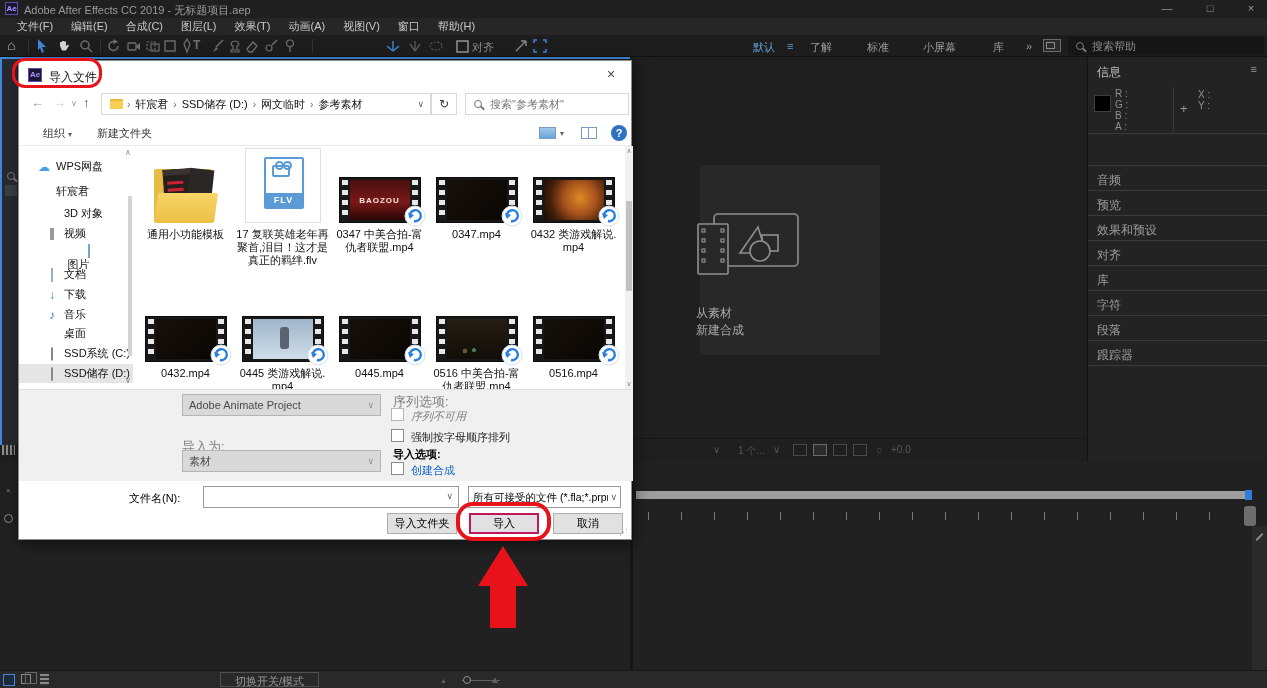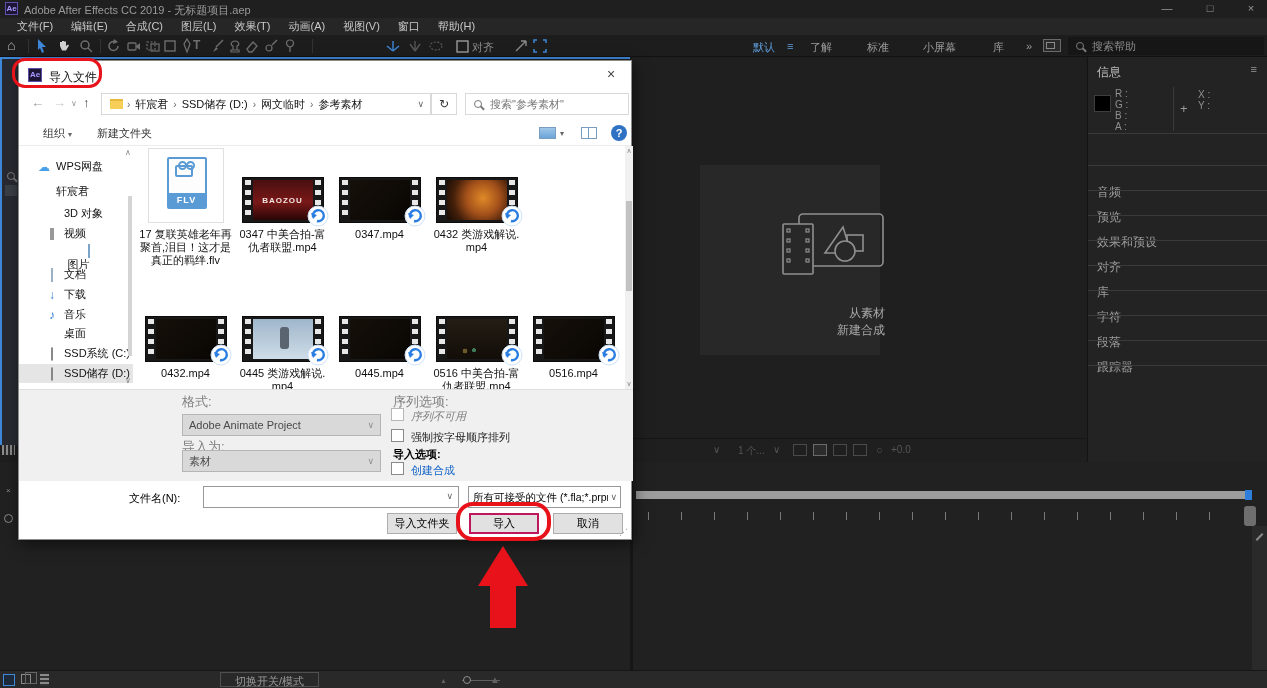--- a/index.html
+++ b/index.html
@@ -38,39 +38,39 @@
   #ws-icon i { position:absolute; left:2px; top:2px; width:9px; height:7px; border:1px solid #8a8a8a; display:block; }
 
   #panel-topline { left:2px; top:57px; width:628px; height:2px; background:#3f87d8; z-index:5; }
   #project-sliver { left:0; top:57px; width:18px; height:388px; background:#272b31; border-left:2px solid #3f87d8; }
   #project-sliver .pmag { position:absolute; left:5px; top:115px; }
   #project-sliver .pblock { position:absolute; left:3px; top:128px; width:12px; height:11px; background:#3a3f46; }
 
   
   #comp-panel { left:633px; top:57px; width:452px; height:405px; background:#1f1f1f; }
   #comp-inner { position:absolute; left:67px; top:108px; width:180px; height:190px; background:#282828; }
-  #newcomp { position:absolute; left:72px; top:108px; width:180px; height:190px; text-align:right; }
+  #newcomp { position:absolute; left:63px; top:108px; width:180px; height:190px; text-align:left; }
   #newcomp svg { margin-top:48px; }
   #newcomp .cap { color:#a8a8a8; font-size:12px; line-height:17px; margin-top:28px; }
   #comp-toolbar { position:absolute; left:0; top:381px; width:452px; height:24px; border-top:1px solid #161616; color:#555; }
   #comp-toolbar span { position:absolute; top:5px; font-size:10px; }
   .ct-box { position:absolute; top:4px; width:14px; height:12px; border:1px solid #4a4a4a; }
   .ct-box.hl { border-color:#6a6a6a; background:#2c2c2c; }
 
   
   #info-panel { left:1087px; top:57px; width:180px; height:405px; background:#232323; border-left:1px solid #141414; }
   #info-panel .hdr { position:absolute; left:9px; top:7px; color:#bdbdbd; font-size:12px; }
   #info-panel .hmenu { position:absolute; right:10px; top:6px; color:#9a9a9a; }
   #swatch { position:absolute; left:6px; top:38px; width:17px; height:17px; background:#000; border:1px solid #3e3e3e; }
   .rgba { position:absolute; left:27px; color:#8f8f8f; font-size:10px; }
   .xy { position:absolute; left:110px; color:#8f8f8f; font-size:10px; }
   #info-vdiv { position:absolute; left:85px; top:30px; width:1px; height:44px; background:#3a3a3a; }
   #cross { position:absolute; left:92px; top:44px; color:#9a9a9a; font-size:13px; }
   .pdiv { position:absolute; left:0; width:180px; height:1px; background:#3a3a3a; }
-  .prow { position:absolute; left:9px; color:#9e9e9e; font-size:12px;margin-top:12px; }
+  .prow { position:absolute; left:9px; color:#9e9e9e; font-size:12px; }
 
   
   #timeline { left:0; top:462px; width:1267px; height:208px; background:#212121; }
   #tl-vdiv { position:absolute; left:630px; top:0; width:3px; height:208px; background:#161616; }
   #tl-navbar { position:absolute; left:636px; top:29px; width:616px; height:8px; background:#9d9d9d; }
   #tl-navbar .cap { position:absolute; right:0; top:-1px; width:7px; height:10px; background:#2f7edb; }
   #tl-ruler { position:absolute; left:648px; top:50px; width:592px; height:8px;
     background:repeating-linear-gradient(to right,#787878 0 1px,transparent 1px 33px); }
   #tl-scroll { position:absolute; left:1244px; top:44px; width:12px; height:20px; background:#6e6e6e; border-radius:3px; }
   #tl-rightcol { position:absolute; left:1252px; top:64px; width:15px; height:144px; background:#2a2a2a; }
@@ -566,20 +566,31 @@
       </div>
     <span id="side-scroll-up">∧</span>
     <span id="side-scroll-dn">∨</span>
     <span id="side-sb"></span>
   </div>
 
   <div id="dlg-files">
     <div class="frow r1">
       <div class="tile">
         <div class="thumbzone">
+            <div class="bigfolder">
+          <div class="bf-back"></div>
+              <div class="bf-doc1"></div>
+              <div class="bf-doc2"></div>
+              <div class="bf-front"></div>
+        </div>
+          </div>
+        <div class="fname">通用小功能模板</div>
+      </div>
+      <div class="tile">
+        <div class="thumbzone">
             <div class="flvtile">
           <div class="flvpage"></div>
               <div class="flvcam"></div>
               <div class="flvband">FLV</div>
         </div>
           </div>
         <div class="fname">17 复联英雄老年再聚首,泪目！这才是真正的羁绊.flv</div>
       </div>
       <div class="tile">
         <div class="thumbzone">
@@ -708,21 +719,21 @@
     </div>
   </div>
   <div id="file-sb">
     <span class="a" style="top:1px;">∧</span>
     <span class="h"></span>
     <span class="a" style="bottom:1px;">∨</span>
   </div>
 
   <div id="dlg-format">
     <span class="glabel" style="left:163px;top:3px;">格式:</span>
-    <div class="combo" style="left:163px;top:24px;">
+    <div class="combo" style="left:163px;top:4px;">
       <span>Adobe Animate Project</span><span class="chev">∨</span>
     </div>
     <span class="glabel" style="left:163px;top:48px;">导入为:</span>
     <div class="combo" style="left:163px;top:60px;">
       <span>素材</span><span class="chev">∨</span>
     </div>
     <span class="glabel" style="left:374px;top:3px;">序列选项:</span>
     <span class="cb dis" style="left:372px;top:18px;"></span>
     <span class="cblbl dis" style="left:392px;top:19px;">序列不可用</span>
     <span class="cb" style="left:372px;top:39px;"></span>

